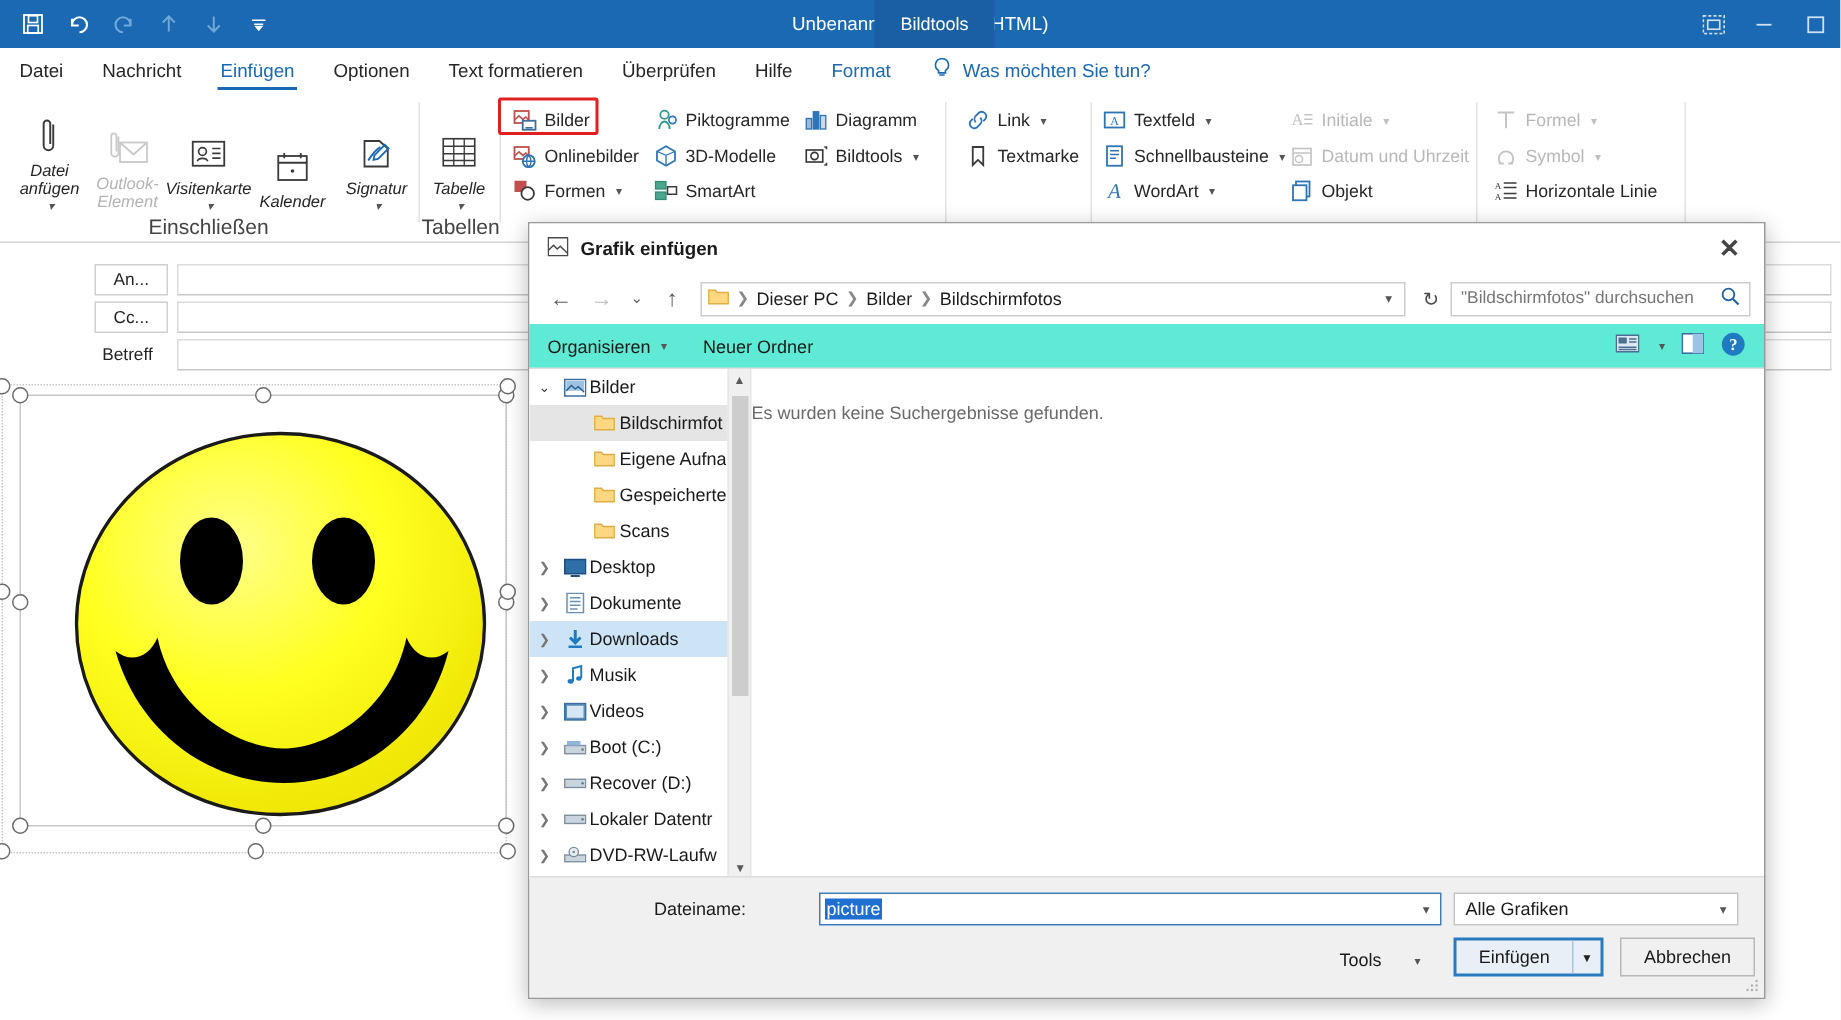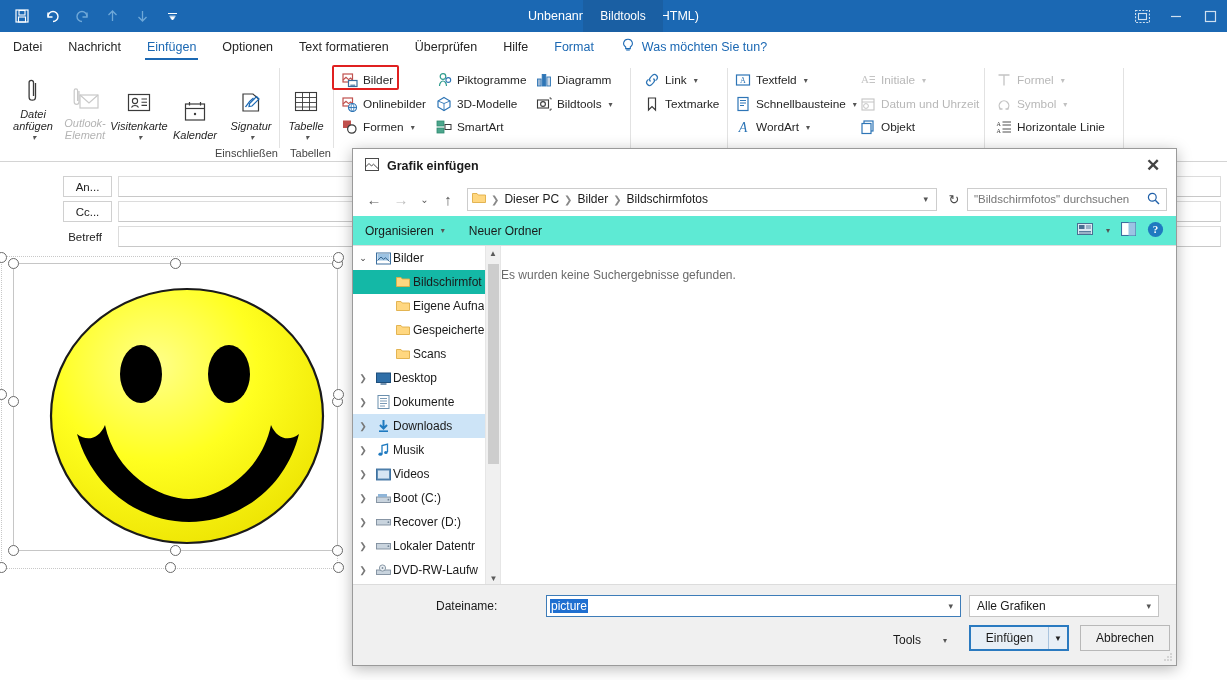--- a/index.html
+++ b/index.html
@@ -67,22 +67,22 @@
     display:flex; align-items:center; gap:7px; padding-left:14px; color:#1b68b3; font-size:12.5px;
   }
 
   
   .ribbon{
     position:absolute; left:0; top:62px; width:1227px; height:100px;
     background:#ffffff; border-bottom:1px solid #d4d4d4;
   }
   .rgroup{ position:absolute; top:0; height:100px; }
   .rgroup-label{
-    position:absolute; bottom:3px; left:0; width:100%; text-align:right;
-    font-size:11px; color:#444;
+    position:absolute; bottom:3px; left:0; width:100%; text-align:center;
+    font-size:14px; color:#444;
   }
   .rsep{ position:absolute; top:6px; width:1px; height:80px; background:#e2e2e2; }
 
   .bigbtn{
     position:absolute; top:4px; width:58px; height:76px;
     display:flex; flex-direction:column; align-items:center; justify-content:flex-end;
     text-align:center; font-size:11px; color:#262626; line-height:1.15;font-style:italic;
   }
   .bigbtn .ico{ height:34px; display:flex; align-items:center; justify-content:center; }
   .bigbtn.disabled{ color:#b4b4b4; }
@@ -196,21 +196,21 @@
   }
   .tree{
     width:148px; height:100%; background:#ffffff; position:relative; overflow:hidden;
     border-right:1px solid #e6e6e6;
   }
   .tnode{
     height:24px; display:flex; align-items:center; font-size:12px; color:#1a1a1a;
     white-space:nowrap; padding-right:4px;
   }
   .tnode.sel{ background:#cde4f7; }
-  .tnode.selgray{ background:#14b8a6; }
+  .tnode.selgray{ background:#e5e5e5; }
   .tchev{ width:20px; text-align:center; color:#787878; font-size:9px; flex:0 0 20px; }
   .tchev.open{ color:#3a3a3a; }
   .tico{ width:20px; display:flex; align-items:center; justify-content:center; flex:0 0 20px; }
   .tlabel{ overflow:hidden; }
   .tree-scroll{
     position:absolute; right:0; top:0; width:15px; height:100%; background:#f0f0f0;
     border-left:1px solid #e6e6e6;
   }
   .ts-arrow{
     height:15px; display:flex; align-items:center; justify-content:center;

